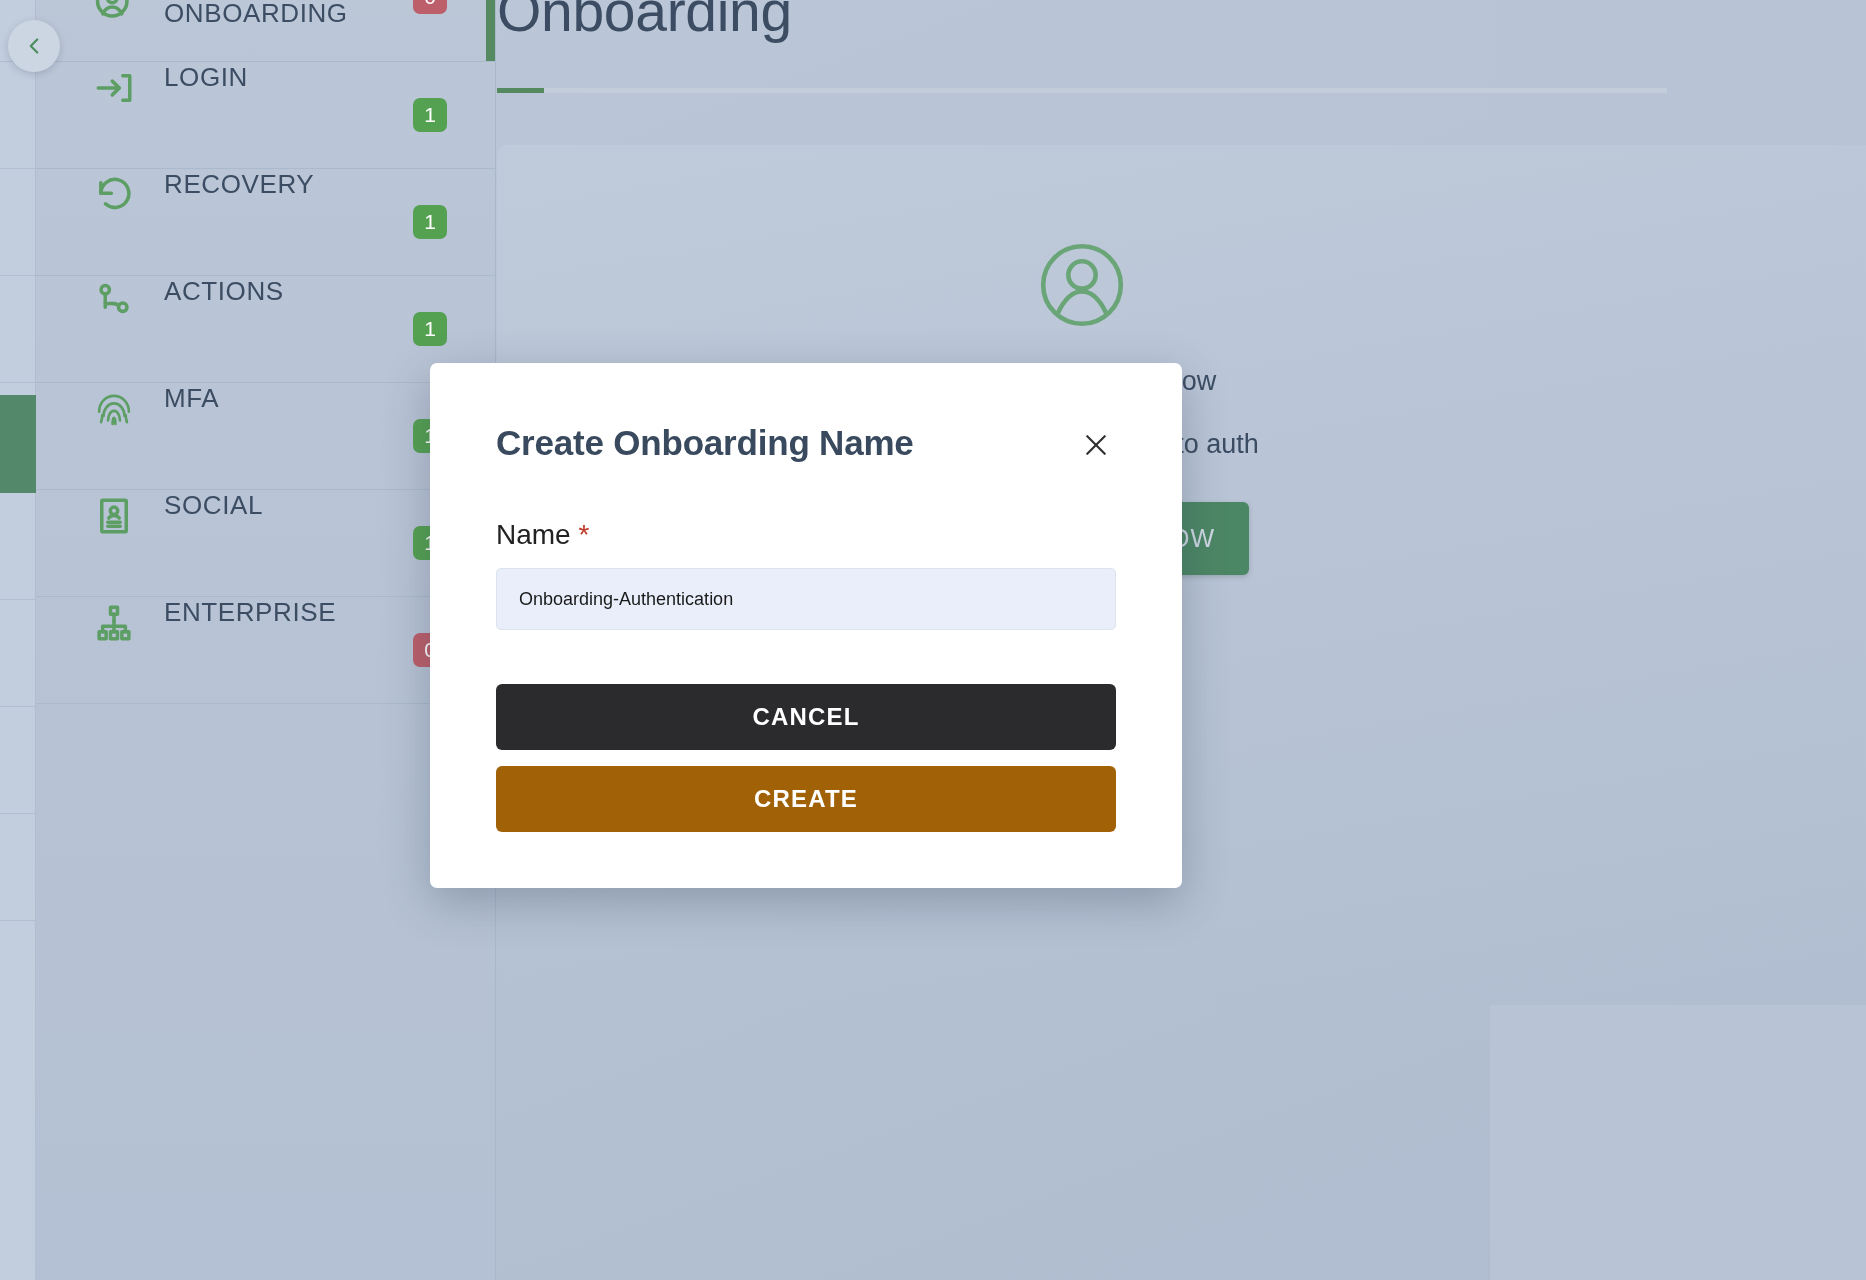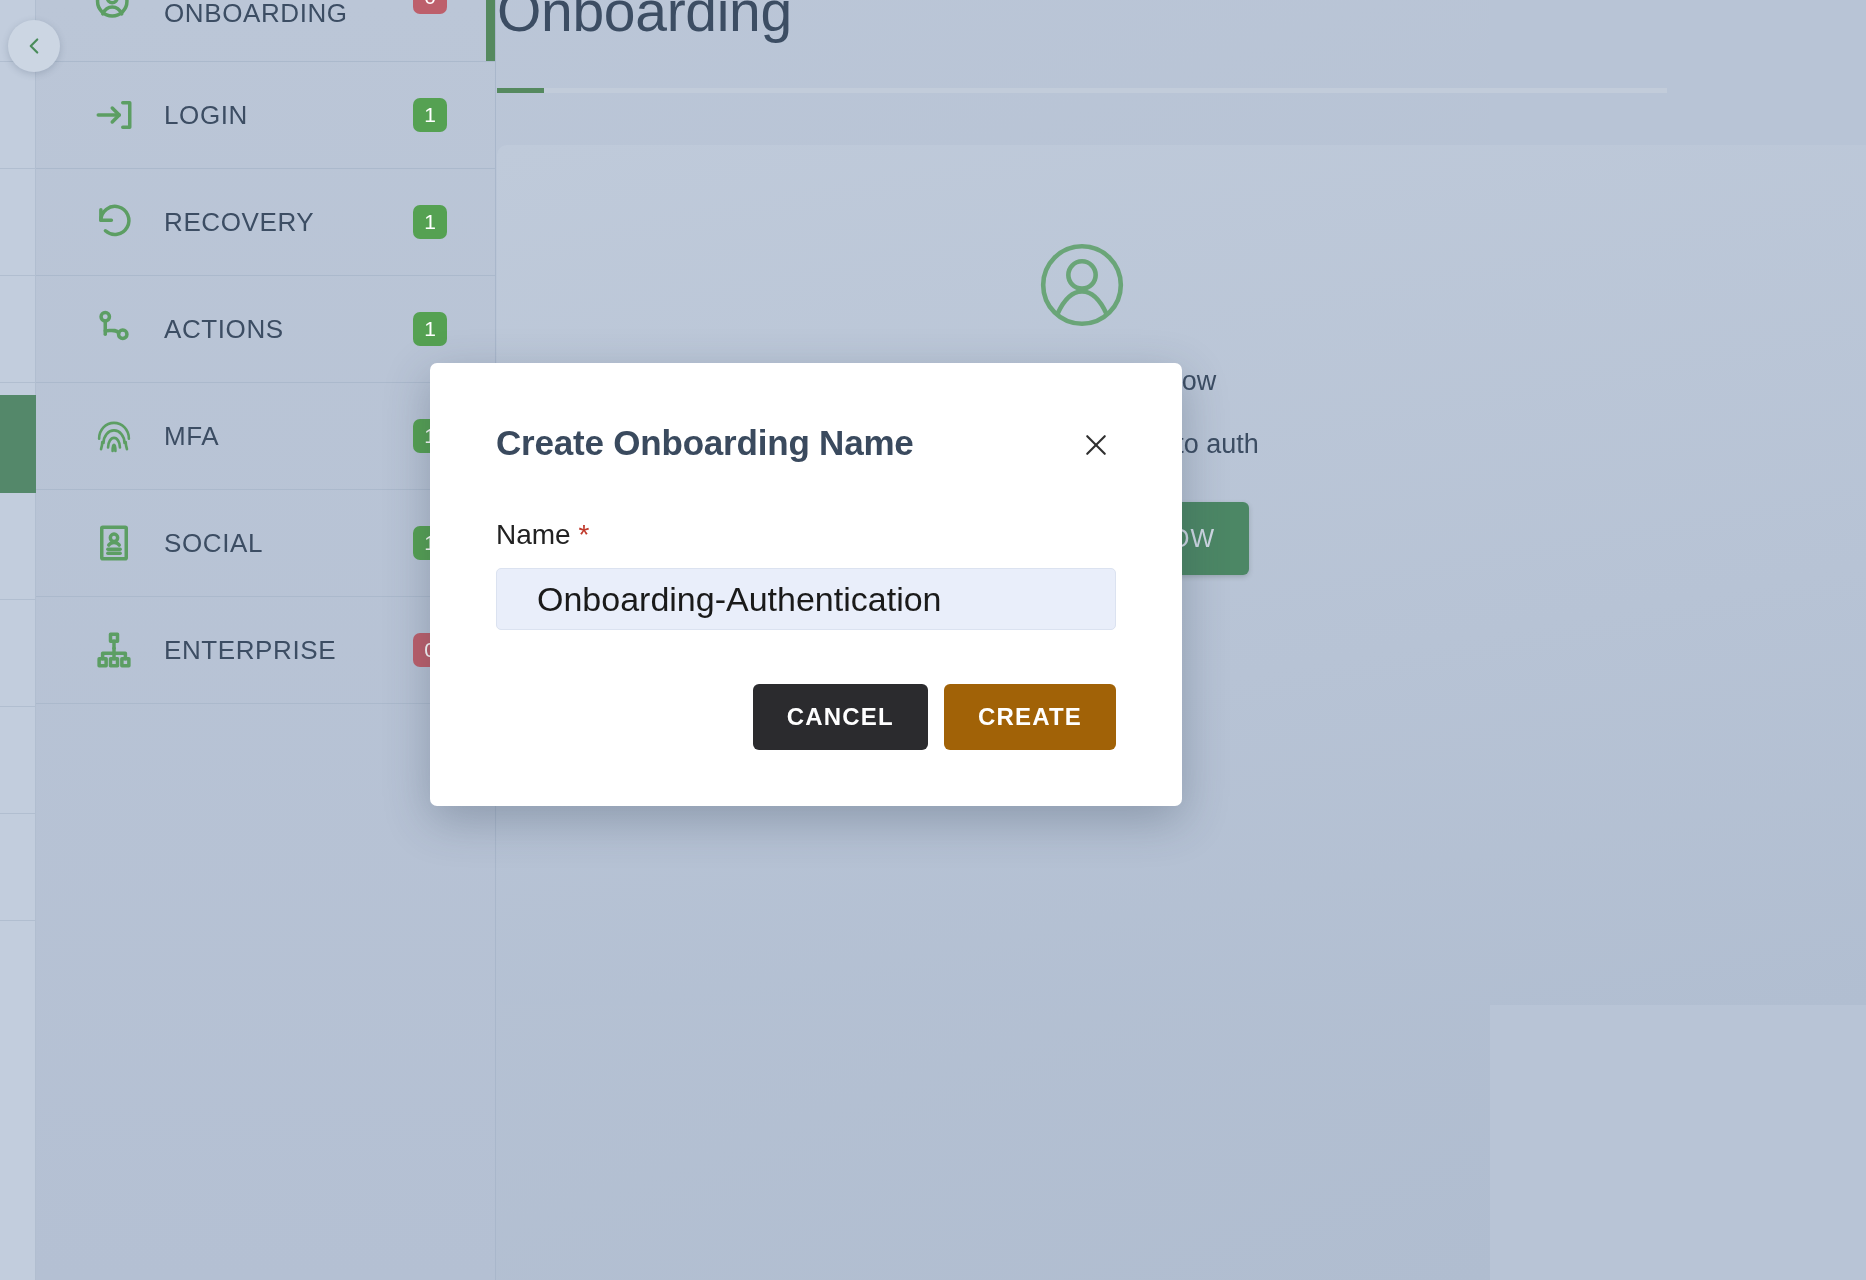--- a/index.html
+++ b/index.html
@@ -36,21 +36,21 @@
   
   .sidebar {
     position: absolute; left: 36px; top: 0;
     width: 460px; height: 1280px;
     background: linear-gradient(180deg, #bbc6d7 0%, #b4c0d3 100%);
     border-right: 1px solid #a9b7cb;
   }
   .nav-item {
     position: relative;
     height: 107px;
-    display: flex; align-items: center;
+    display: flex; align-items: flex-start;
     padding-left: 52px;
     border-bottom: 1px solid #abb9cc;
     cursor: pointer;
   }
   .nav-item .ico {
     width: 52px; height: 52px;
     display: flex; align-items: center; justify-content: center;
     flex: 0 0 52px;
   }
   .nav-item .ico svg { display: block; }
@@ -205,29 +205,29 @@
     color: #222222;
   }
   .field-label .req { color: #c0392b; }
   .text-input {
     margin-top: 17px;
     width: 100%;
     height: 62px;
     background: #e9eefa;
     border: 1px solid #dbe2f0;
     border-radius: 5px;
-    padding: 0 40px;
-    font-size: 34px;
+    padding: 0 22px;
+    font-size: 18px;
     color: #1a1a1a;
     font-family: "Liberation Sans", sans-serif;
     outline: none;
   }
   .modal-actions {
     margin-top: 54px;
-    display: flex; justify-content: flex-end; gap: 16px;
+    display: flex; justify-content: flex-end; gap: 16px; flex-direction: column;
   }
   .btn {
     border: none;
     border-radius: 6px;
     font-size: 24px;
     letter-spacing: 1.2px;
     font-weight: 700;
     padding: 0 34px;
     height: 66px;
     font-family: "Liberation Sans", sans-serif;

